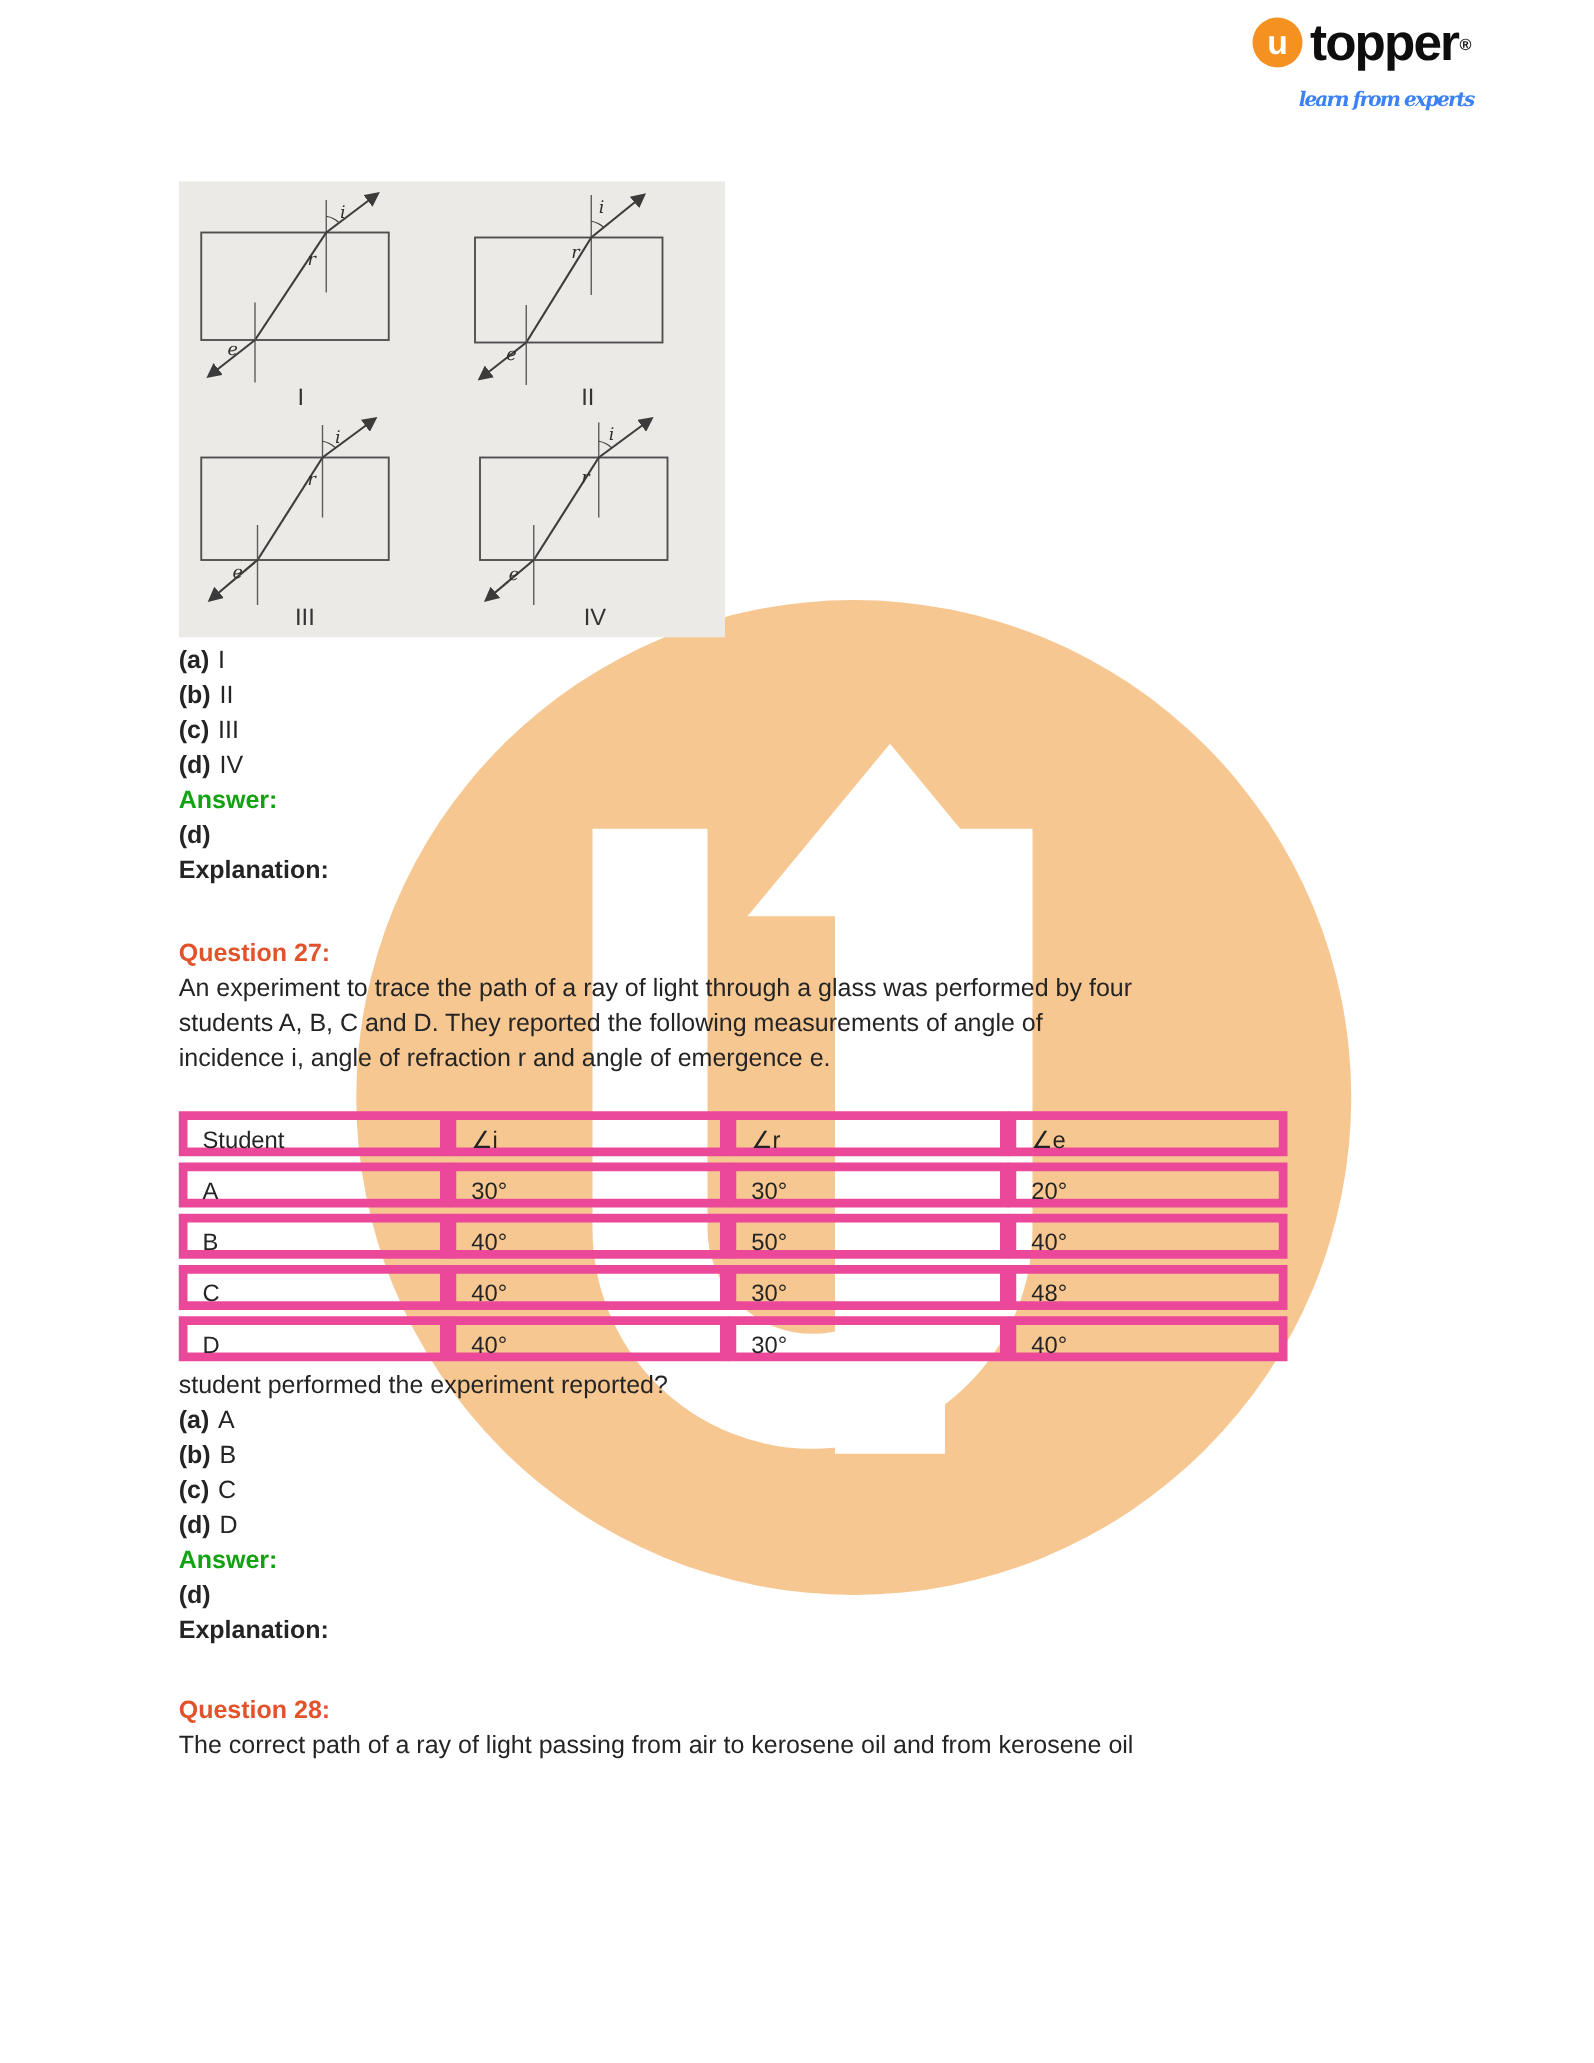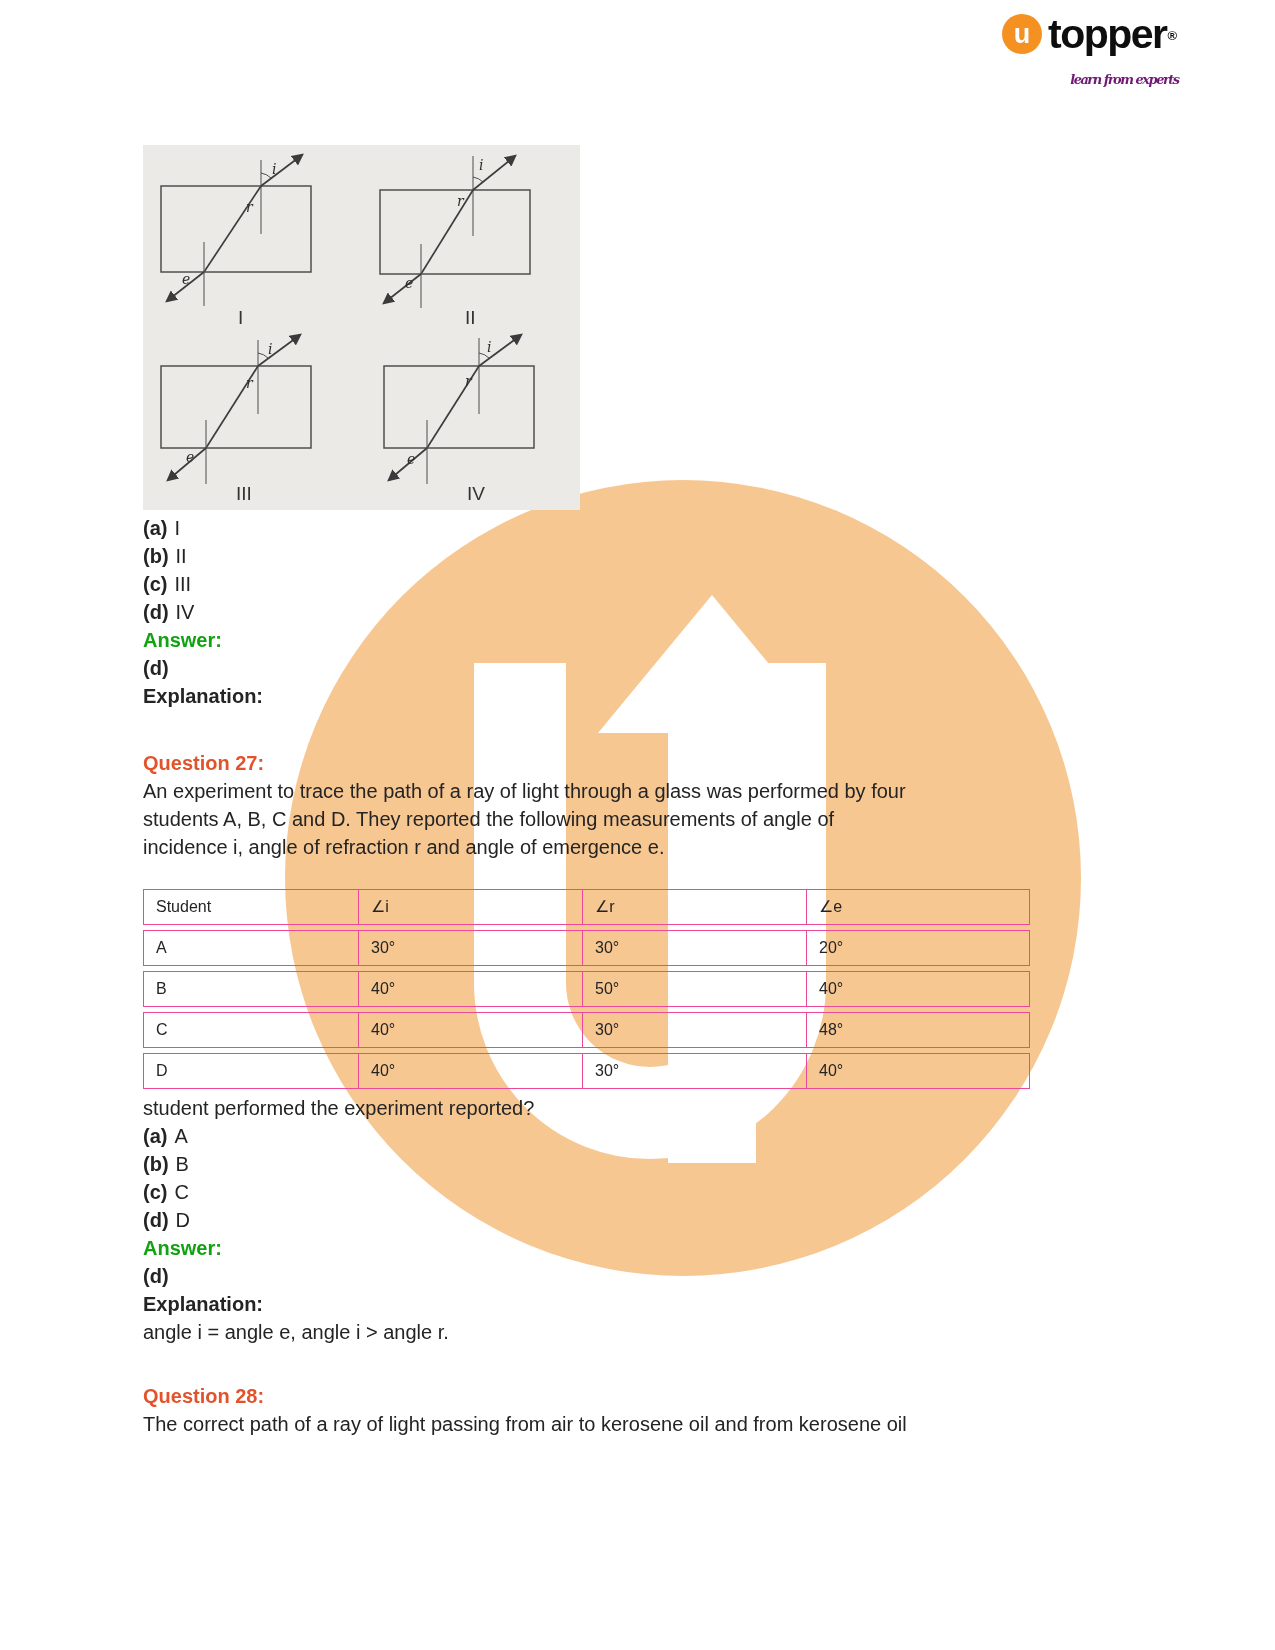--- a/index.html
+++ b/index.html
@@ -10,21 +10,21 @@
   }
   
   .wm{position:absolute;left:283px;top:478px;z-index:0;}
   
   .logo{position:absolute;left:1002px;top:14px;z-index:2;display:inline-flex;align-items:flex-start;}
   .logo-circle{width:40px;height:40px;border-radius:50%;background:var(--logo-orange,#F59120);
     color:#fff;font-weight:bold;font-size:27px;display:flex;align-items:center;justify-content:center;}
   .logo-name{font-size:41px;font-weight:bold;color:#0e0e0e;letter-spacing:-1.5px;line-height:40px;margin-left:6px;position:relative;text-align:right;}
   .logo-reg{font-size:13px;font-weight:bold;position:relative;top:-8px;left:1px;}
   .logo-tag{position:absolute;right:-4px;top:46px;font-family:"DejaVu Serif",serif;font-style:italic;
-    font-size:13px;color:#701a75;white-space:nowrap;}
+    font-size:16px;color:#3b82f6;white-space:nowrap;}
   
   .figure{position:absolute;left:143px;top:145px;z-index:1;}
   .ang{font-family:"DejaVu Serif",serif;font-style:italic;font-size:14px;fill:#2e2e2e;}
   .cap{font-family:"Liberation Sans",sans-serif;font-size:19px;fill:#333;}
   
   .main{position:absolute;left:143px;top:514px;width:910px;z-index:1;font-size:20px;line-height:28px;}
   .line{min-height:28px;flex-direction:column;}
   .bold{font-weight:bold;}
   .answer-label{color:var(--answer-green,#12A212);font-weight:bold;}
   .qtitle{color:var(--question-accent,#E2532C);font-weight:bold;}
@@ -34,22 +34,22 @@
   .opt b{font-weight:bold;margin-right:7px;}
   .o26a{display:inline-block;width:122px;}
   .o26b{display:inline-block;width:163px;}
   .o26c{display:inline-block;width:157px;}
   .o27a{display:inline-block;width:125px;}
   .o27b{display:inline-block;width:137px;}
   .o27c{display:inline-block;width:140px;}
   
   .qtable{margin-top:28px;width:890px;}
   .trow{display:flex;margin-bottom:5px;}
-  .tcell{box-sizing:border-box;border:1px solid #ec4899;height:36px;padding:6px 0 0 12px;
-    font-size:16px;line-height:22px;background:transparent;}
+  .tcell{box-sizing:border-box;border:7px solid #ec4899;height:36px;padding:6px 0 0 12px;
+    font-size:19px;line-height:22px;background:transparent;}
   .tcell + .tcell{margin-left:-1px;}
   .c0{width:216px;}.c1{width:225px;}.c2{width:225px;}.c3{width:224px;}
 </style>
 </head>
 <body>
 
 <svg class="wm" width="800" height="800" viewBox="0 0 800 800">
   <circle cx="400" cy="400" r="398" style="fill:var(--watermark-orange,#F7C792)"></circle>
   <path d="M237,185 L237,505 A130,130 0 0 0 497,505 L497,185" fill="none" stroke="#ffffff" stroke-width="92"></path>
   <polygon points="429,117 315,255 543,255" fill="#ffffff"></polygon>
@@ -184,18 +184,17 @@
   <div class="opt-row line">
     <span class="opt o27a"><b>(a)</b><span>A</span></span>
     <span class="opt o27b"><b>(b)</b><span>B</span></span>
     <span class="opt o27c"><b>(c)</b><span>C</span></span>
     <span class="opt"><b>(d)</b><span>D</span></span>
   </div>
 
   <div class="answer-label line">Answer:</div>
   <div class="bold line">(d)</div>
   <div class="bold line">Explanation:</div>
-  <div class="line">angle i = angle e, angle i &gt; angle r.</div>
 
   <div class="qtitle line mt36">Question 28:</div>
   <div class="line">The correct path of a ray of light passing from air to kerosene oil and from kerosene oil</div>
 
 </div>
 
 </body></html>

